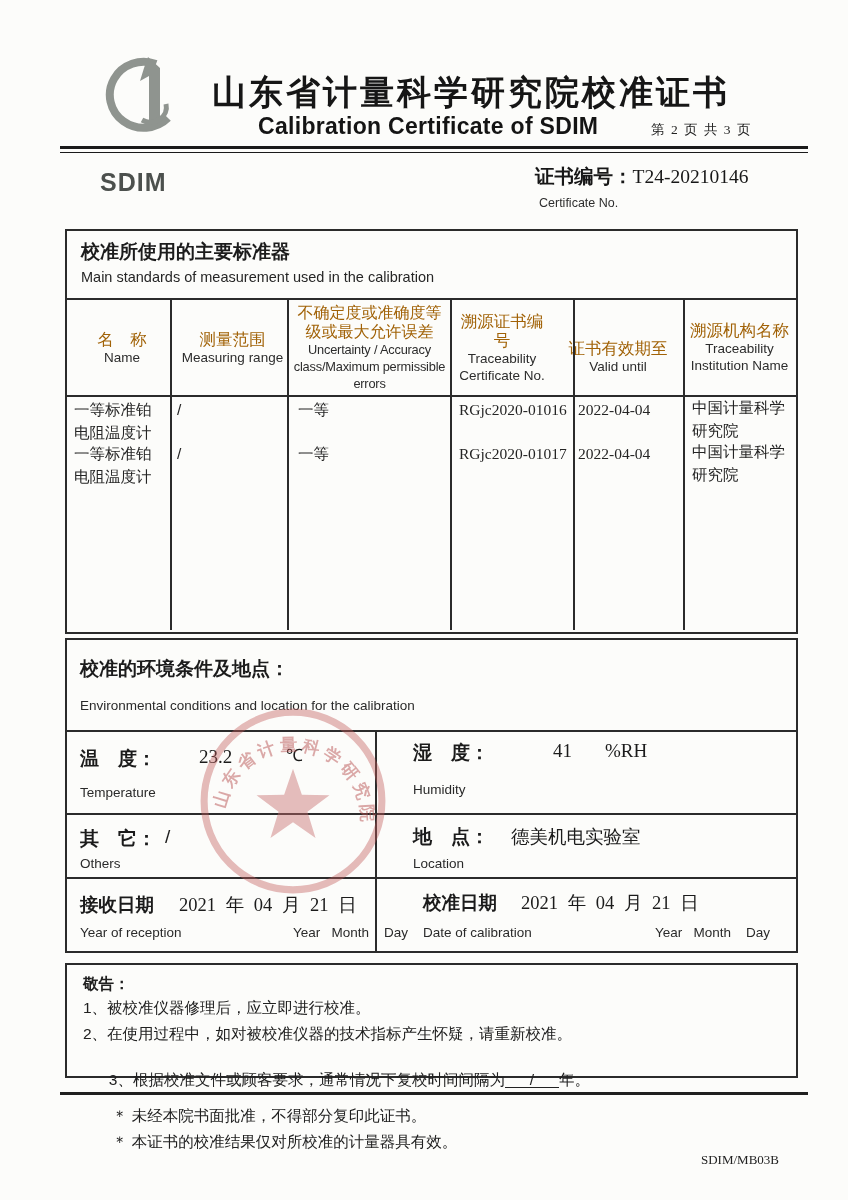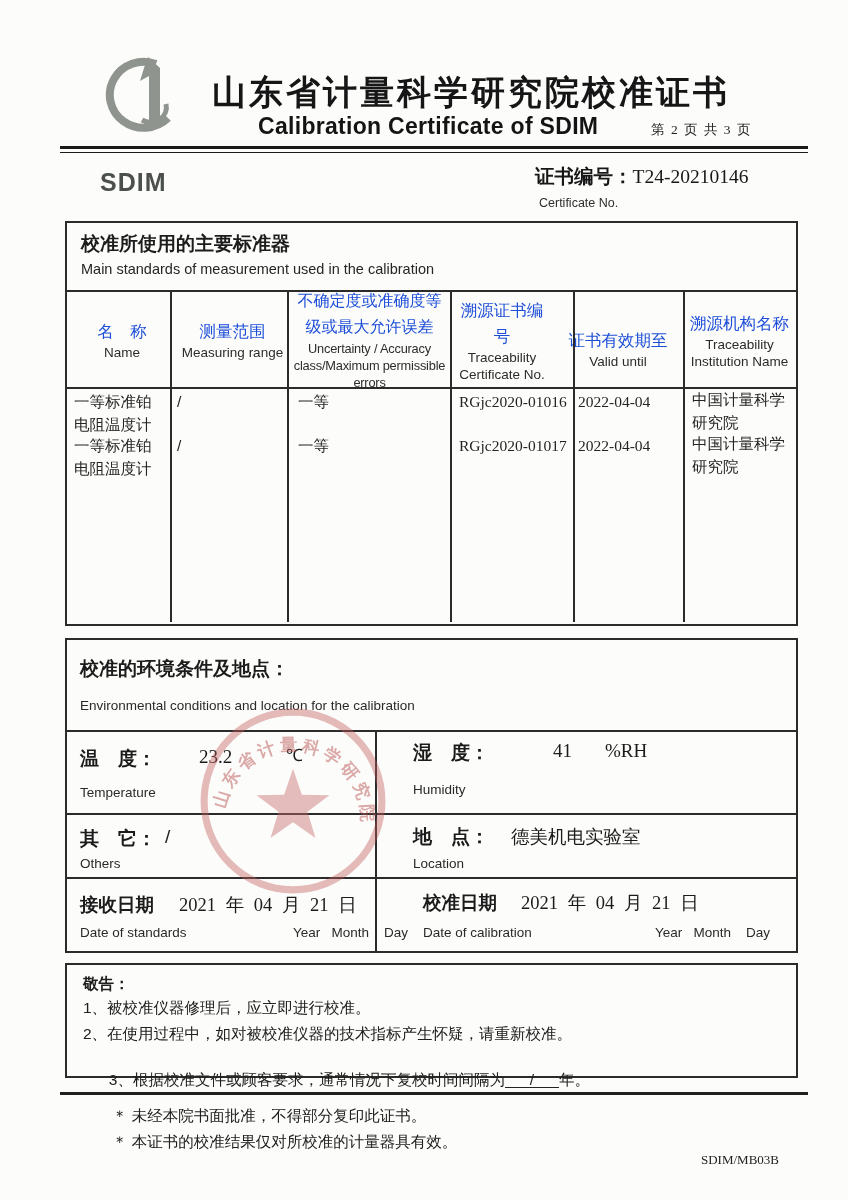--- a/index.html
+++ b/index.html
@@ -12,21 +12,21 @@
   .serif{font-family:"Liberation Serif","DejaVu Serif",serif;}
   .box{position:absolute;border:2px solid #2b2b2b;box-sizing:border-box;}
   .hline{position:absolute;height:2px;background:#2b2b2b;left:0;right:0;}
   .vline{position:absolute;width:2px;background:#2b2b2b;}
   .cn-big{font-size:19px;font-weight:700;color:#1c1c1c;}
   .en-sub{font-size:13.5px;color:#2a2a2a;}
   .cell-txt{font-size:15.5px;color:#242424;line-height:23px;}
   .thead{position:absolute;display:flex;left:0;top:69px;width:729px;height:95px;}
   .th{display:flex;flex-direction:column;justify-content:center;align-items:center;
       text-align:center;box-sizing:border-box;padding:0 4px;}
-  .th .cn{font-size:16.5px;line-height:26px;color:#1d4ed8;white-space:pre-wrap;}
+  .th .cn{font-size:16.5px;line-height:19px;color:#a16207;white-space:pre-wrap;}
   .th .en{font-size:13.5px;line-height:17px;color:#2c2c2c;}
   .th3 .en{font-size:12.8px;letter-spacing:-0.2px;}
   .lbl-cn{font-size:19px;font-weight:600;color:#1b1b1b;white-space:pre;}
   .val{font-size:19px;color:#1b1b1b;white-space:pre;}
   .en-small{font-size:13.5px;color:#2a2a2a;white-space:pre;}
   .note-line{font-size:15.5px;color:#202020;line-height:20px;white-space:pre;}
   .u-blank{display:inline-block;min-width:54px;text-align:center;
            border-bottom:1.6px solid #222;line-height:15px;}
   .foot-line{font-size:15.5px;color:#202020;white-space:pre;}
   .date-cn{font-size:18.5px;font-weight:600;color:#1b1b1b;white-space:pre;}
@@ -52,21 +52,21 @@
 
   <div class="abs serif" style="left:651px;top:121px;font-size:13.5px;color:#222;word-spacing:3px;">第 2 页 共 3 页</div>
 
   <div class="abs" style="left:60px;top:146px;width:748px;height:3px;border-top:3.5px solid #1a1a1a;border-bottom:1.5px solid #1a1a1a;"></div>
 
   <div class="abs" style="left:535px;top:163px;font-size:19.5px;color:#171717;">
     <span style="font-weight:600;">证书编号：</span><span class="serif">T24-20210146</span>
   </div>
   <div class="abs" style="left:539px;top:196px;font-size:12.5px;color:#2e2e2e;">Certificate No.</div>
 
-  <div class="box" style="left:65px;top:221px;width:733px;height:405px;">
+  <div class="box" style="left:65px;top:229px;width:733px;height:405px;">
 
     <div class="abs cn-big" style="left:14px;top:8px;">校准所使用的主要标准器</div>
     <div class="abs" style="left:14px;top:38px;font-size:14.5px;color:#262626;">Main standards of measurement used in the calibration</div>
 
     <div class="hline" style="top:67px;"></div>
 
     <div class="thead">
       <div class="th" style="width:110px;">
         <span class="cn">名　称</span>
         <span class="en">Name</span>
@@ -142,21 +142,21 @@
     <span class="abs lbl-cn" style="left:13px;top:186px;">其　它：</span>
     <span class="abs val" style="left:98px;top:186px;">/</span>
     <span class="abs en-small" style="left:13px;top:216px;">Others</span>
 
     <span class="abs lbl-cn" style="left:346px;top:184px;">地　点：</span>
     <span class="abs val" style="left:444px;top:184px;font-size:18.5px;">德美机电实验室</span>
     <span class="abs en-small" style="left:346px;top:216px;">Location</span>
 
     <span class="abs date-cn" style="left:13px;top:252px;">接收日期</span>
     <span class="abs date-val serif" style="left:112px;top:252px;">2021 年 04 月 21 日</span>
-    <span class="abs en-small" style="left:13px;top:285px;">Date of standards</span>
+    <span class="abs en-small" style="left:13px;top:285px;">Year of reception</span>
     <span class="abs en-small" style="left:226px;top:285px;">Year   Month    Day</span>
 
     <span class="abs date-cn" style="left:356px;top:250px;">校准日期</span>
     <span class="abs date-val serif" style="left:454px;top:250px;">2021 年 04 月 21 日</span>
     <span class="abs en-small" style="left:356px;top:285px;">Date of calibration</span>
     <span class="abs en-small" style="left:588px;top:285px;">Year   Month    Day</span>
   </div>
 
   <div class="abs" style="left:194px;top:702px;width:198px;height:198px;opacity:0.55;filter:blur(0.4px);pointer-events:none;">
     <svg width="198" height="198" viewBox="0 0 196 196">

